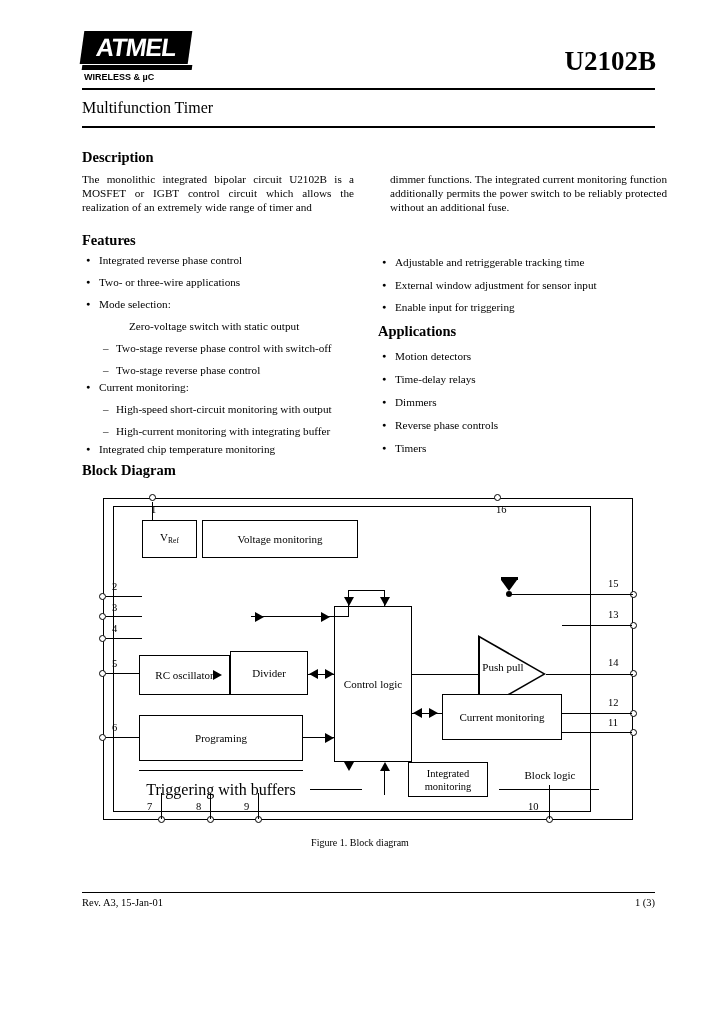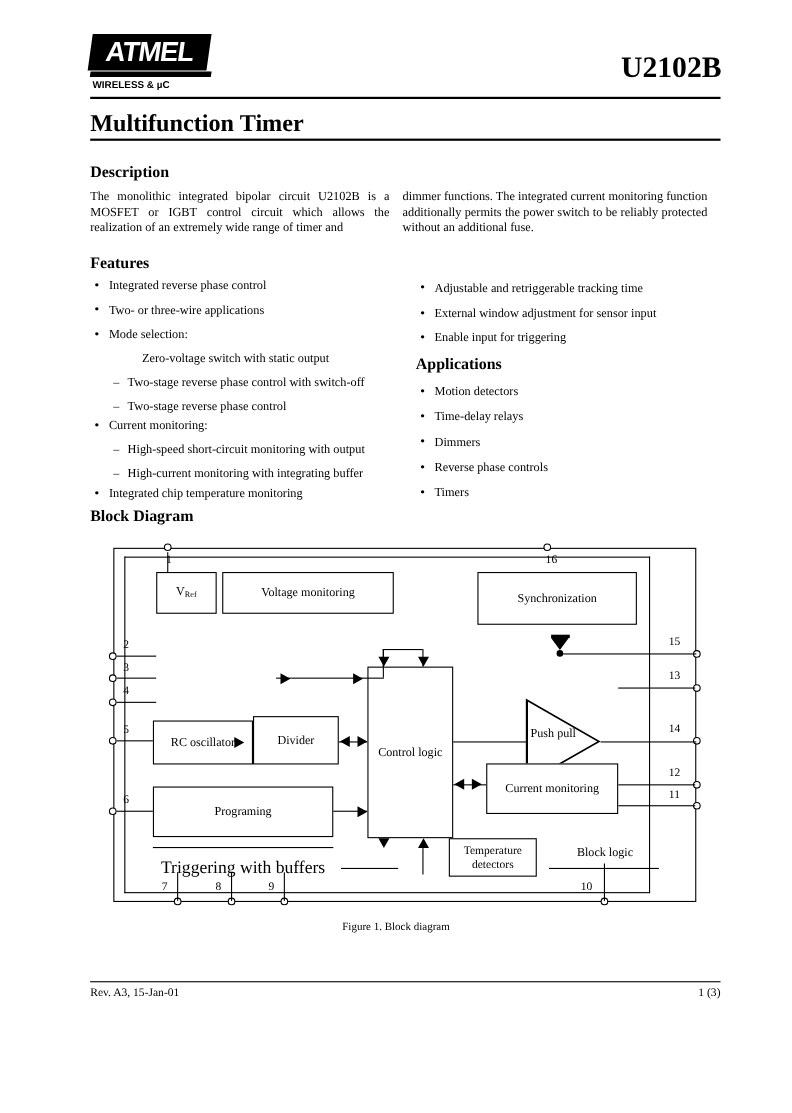--- a/index.html
+++ b/index.html
@@ -34,21 +34,21 @@
     font-family:"Liberation Serif", serif;font-weight:bold;font-size:27px;
     letter-spacing:0px;
   }
   .rule{position:absolute;background:#000;}
   .rule-top{left:82px;top:88px;width:573px;height:2px;}
   .rule-under-title{left:82px;top:126px;width:573px;height:2px;}
   .rule-footer{left:82px;top:892px;width:573px;height:1px;}
 
   .page-title{
     position:absolute;left:82px;top:99px;
-    font-weight:bold;font-size:22px;
+    font-weight:normal;font-size:16px;
   }
 
   
   .h2{position:absolute;font-weight:bold;font-size:14.5px;}
 
   
   .col-text{
     position:absolute;font-size:11.2px;line-height:14.2px;
     text-align:justify;
   }
@@ -108,21 +108,21 @@
   </div>
 
   <div class="part-no">U2102B</div>
 
   <div class="rule rule-top"></div>
   <div class="page-title">Multifunction Timer</div>
   <div class="rule rule-under-title"></div>
 
   <div class="h2" style="left:82px;top:149px;">Description</div>
   <div class="col-text" style="left:82px;top:172px;width:272px;">The monolithic integrated bipolar circuit U2102B is a MOSFET or IGBT control circuit which allows the realization of an extremely wide range of timer and</div>
-  <div class="col-text" style="left:366px;top:172px;width:277px;">dimmer functions. The integrated current monitoring function additionally permits the power switch to be reliably protected without an additional fuse.</div>
+  <div class="col-text" style="left:390px;top:172px;width:277px;">dimmer functions. The integrated current monitoring function additionally permits the power switch to be reliably protected without an additional fuse.</div>
 
   <div class="h2" style="left:82px;top:232px;">Features</div>
 
   <div class="litem" style="left:86px;top:254px;">
     <span class="bul bul-dot"></span><span>Integrated reverse phase control</span></div>
   <div class="litem" style="left:86px;top:276px;">
     <span class="bul bul-dot"></span><span>Two- or three-wire applications</span></div>
   <div class="litem" style="left:86px;top:298px;">
     <span class="bul bul-dot"></span><span>Mode selection:</span></div>
   <div class="litem" style="left:116px;top:320px;">
@@ -267,36 +267,35 @@
     <div class="ln hl" style="left:245px;top:92px;width:36px;"></div>
     <div class="ln vl" style="left:245px;top:92px;height:26px;"></div>
     <div class="ln hl" style="left:162px;top:118px;width:84px;"></div>
 
     <div class="ln hl" style="left:309px;top:176px;width:82px;"></div>
 
     <div class="ln hl" style="left:309px;top:215px;width:30px;"></div>
     <div class="arrowL" style="left:310px;top:210px;"></div>
     <div class="arrowR" style="left:326px;top:210px;"></div>
 
-    <div class="bx" style="left:331px;top:22px;width:145px;height:48px;">Synchronization</div>
 
     <div class="zener-bar" style="left:398px;top:79px;"></div>
     <div class="zener-tri" style="left:398px;top:82px;"></div>
     <div class="dot" style="left:403px;top:93px;"></div>
     <div class="ln hl" style="left:406px;top:96px;width:124px;"></div>
 
 
     <div class="tri-amp" style="left:375px;top:137px;"></div>
     <div class="tri-amp-in" style="left:377px;top:140px;"></div>
     <div class="amp-label" style="left:378px;top:163px;width:44px;">Push pull</div>
     <div class="ln hl" style="left:443px;top:176px;width:87px;"></div>
 
     <div class="bx" style="left:339px;top:196px;width:120px;height:46px;">Current monitoring</div>
 
-    <div class="bx" style="left:305px;top:264px;width:80px;height:35px;font-size:10.5px;">Temperature detectors</div>
+    <div class="bx" style="left:305px;top:264px;width:80px;height:35px;font-size:10.5px;">Integrated monitoring</div>
 
     <div style="position:absolute;left:392px;top:271px;width:110px;text-align:center;font-size:11px;">Block  logic</div>
     <div class="ln hl" style="left:396px;top:291px;width:100px;"></div>
   </div>
 
   <div class="fig-caption">Figure 1.  Block diagram</div>
 
   <div class="rule rule-footer"></div>
   <div class="footer-left">Rev. A3, 15-Jan-01</div>
   <div class="footer-right">1 (3)</div>

